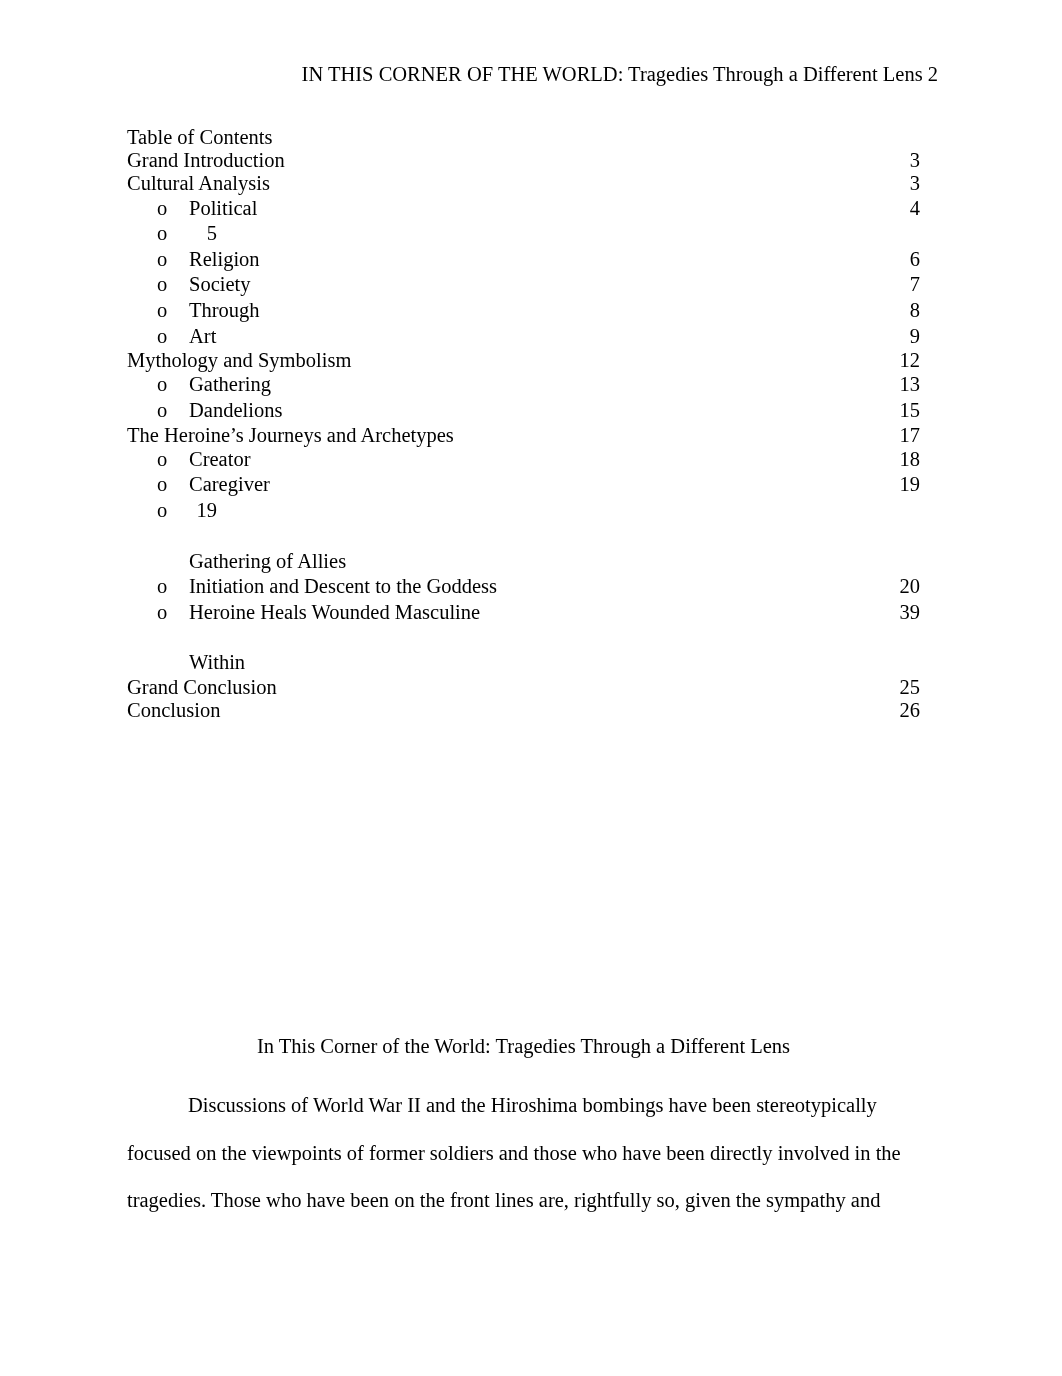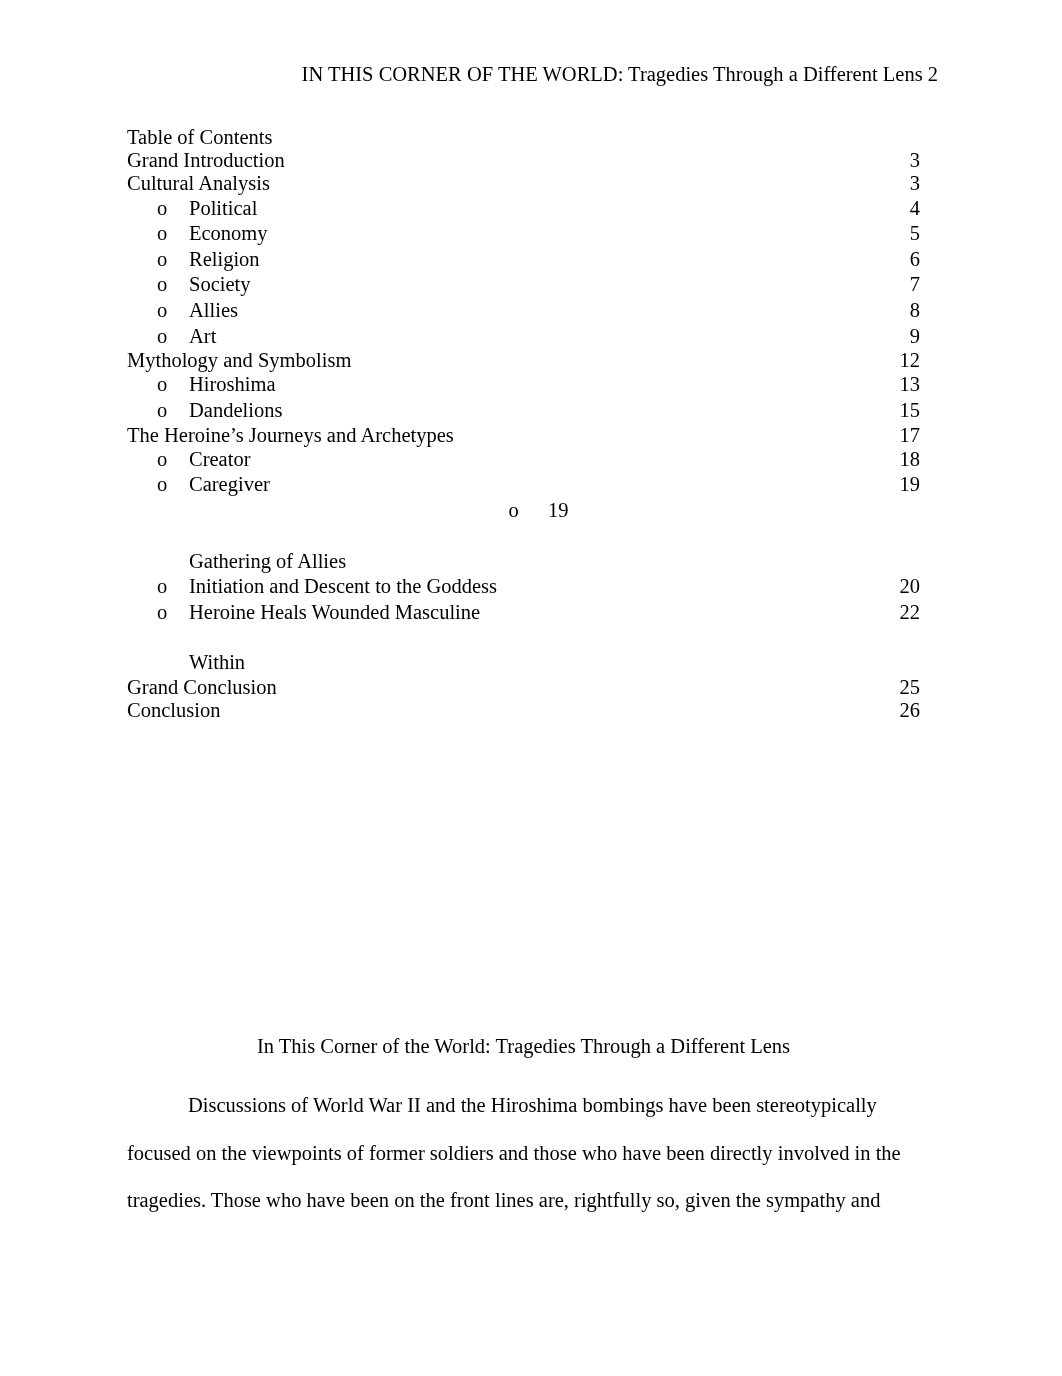--- a/index.html
+++ b/index.html
@@ -42,21 +42,20 @@
     top: 126px;
     left: 127px;
     width: 793px;
   }
   .toc-row {
     display: flex;
     align-items: baseline;
     font-size: 20.5px;
     line-height: 23.2px;
     width: 100%;
-    justify-content: center;
   }
   .toc-row.level1 {
     line-height: 23.2px;
   }
   .toc-row.level2 {
     line-height: 25.6px;
   }
   .toc-row.cont {
     line-height: 25.6px;
   }
@@ -131,50 +130,49 @@
           <span class="toc-label">Cultural Analysis</span>
           <span class="toc-page">3</span>
         </div>
         <div class="toc-row level2">
           <span class="toc-bullet">o</span>
           <span class="toc-label">Political</span>
           <span class="toc-page">4</span>
         </div>
         <div class="toc-row level2">
           <span class="toc-bullet">o</span>
-          <span class="toc-label">Economy</span>
           <span class="toc-page">5</span>
         </div>
         <div class="toc-row level2">
           <span class="toc-bullet">o</span>
           <span class="toc-label">Religion</span>
           <span class="toc-page">6</span>
         </div>
         <div class="toc-row level2">
           <span class="toc-bullet">o</span>
           <span class="toc-label">Society</span>
           <span class="toc-page">7</span>
         </div>
         <div class="toc-row level2">
           <span class="toc-bullet">o</span>
-          <span class="toc-label">Allies</span>
+          <span class="toc-label">Through</span>
           <span class="toc-page">8</span>
         </div>
         <div class="toc-row level2">
           <span class="toc-bullet">o</span>
           <span class="toc-label">Art</span>
           <span class="toc-page">9</span>
         </div>
         <div class="toc-row level1">
           <span class="toc-label">Mythology and Symbolism</span>
           <span class="toc-page">12</span>
         </div>
         <div class="toc-row level2">
           <span class="toc-bullet">o</span>
-          <span class="toc-label">Hiroshima</span>
+          <span class="toc-label">Gathering</span>
           <span class="toc-page">13</span>
         </div>
         <div class="toc-row level2">
           <span class="toc-bullet">o</span>
           <span class="toc-label">Dandelions</span>
           <span class="toc-page">15</span>
         </div>
         <div class="toc-row level1">
           <span class="toc-label">The Heroine’s Journeys and Archetypes</span>
           <span class="toc-page">17</span>
@@ -200,21 +198,21 @@
           <span class="toc-page"></span>
         </div>
         <div class="toc-row level2">
           <span class="toc-bullet">o</span>
           <span class="toc-label">Initiation and Descent to the Goddess</span>
           <span class="toc-page">20</span>
         </div>
         <div class="toc-row level2">
           <span class="toc-bullet">o</span>
           <span class="toc-label">Heroine Heals Wounded Masculine</span>
-          <span class="toc-page">22</span>
+          <span class="toc-page">39</span>
         </div>
         <div class="toc-row spacer"></div>
         <div class="toc-row cont">
           <span class="toc-indent"></span>
           <span class="toc-label">Within</span>
           <span class="toc-page"></span>
         </div>
         <div class="toc-row level1">
           <span class="toc-label">Grand Conclusion</span>
           <span class="toc-page">25</span>

